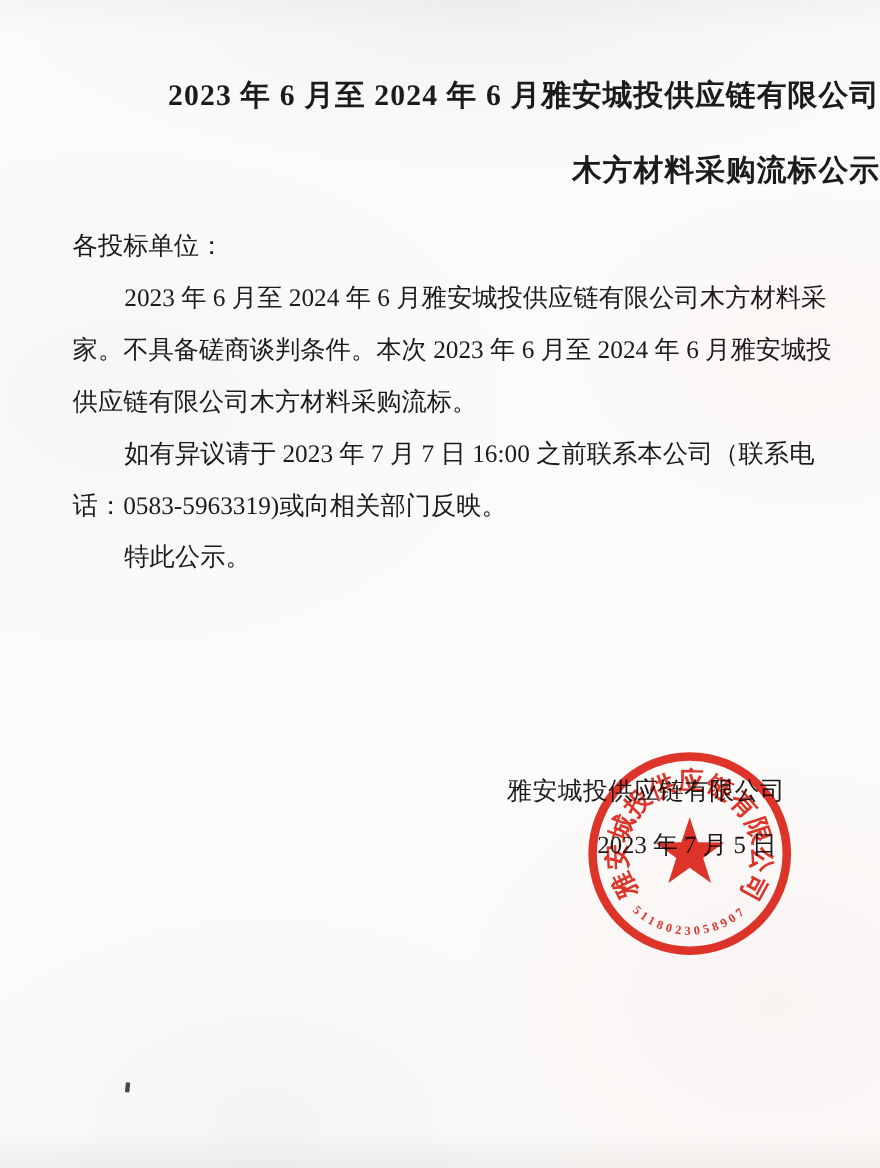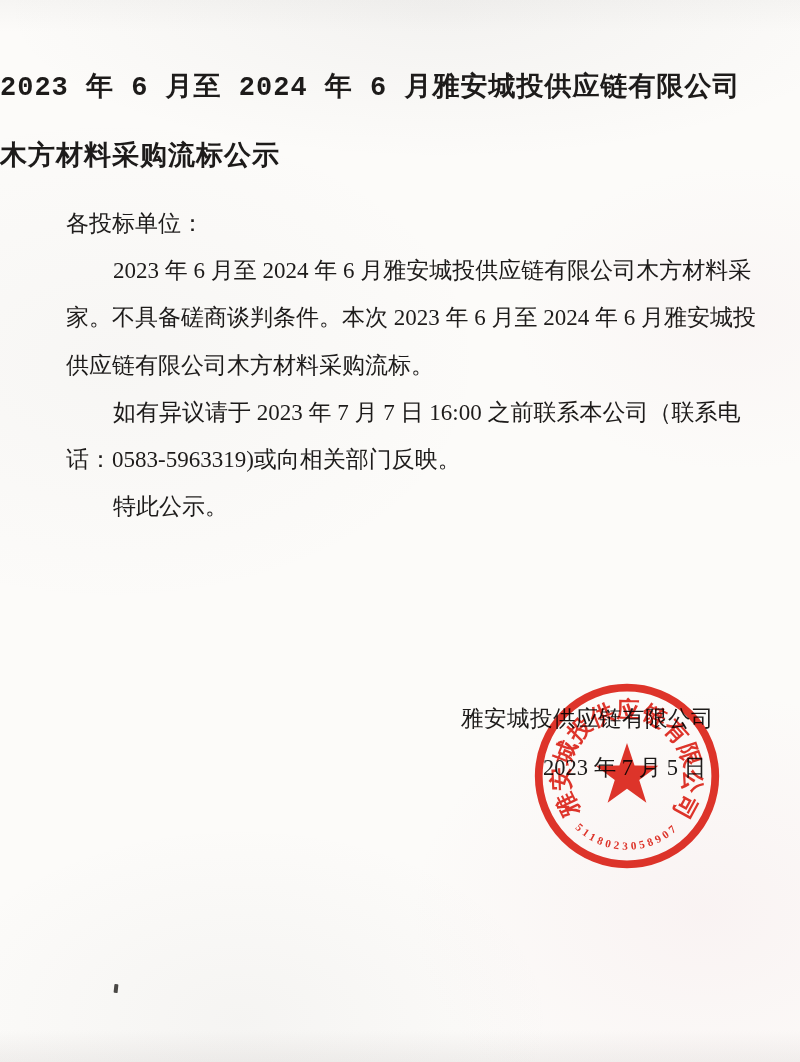--- a/index.html
+++ b/index.html
@@ -16,26 +16,25 @@
       radial-gradient(320px 220px at 92% 30%, rgba(222,180,190,0.07), rgba(222,180,190,0) 70%),
       radial-gradient(520px 340px at 14% 34%, rgba(140,140,140,0.045), rgba(140,140,140,0) 72%),
       radial-gradient(560px 190px at 55% 1%, rgba(130,130,130,0.07), rgba(130,130,130,0) 78%),
       radial-gradient(420px 260px at 30% 96%, rgba(120,120,120,0.05), rgba(120,120,120,0) 75%),
       linear-gradient(180deg, #f6f5f3 0%, #fcfbf9 3%, #fcfbf9 97%, #f1efed 100%);
   }
   .title-line {
     position: absolute;
     left: 0;
     width: 100%;
-    text-align: left;
+    text-align: right;
     font-size: 27px;
     font-weight: bold;
     letter-spacing: 1px;
     white-space: nowrap;
-    font-family: Liberation Mono, monospace;
   }
   .title-line.l1 { top: 68px; }
   .title-line.l2 { top: 137px; }
   .body-text {
     position: absolute;
     left: 66px;
     top: 200px;
     width: 672px;
     font-size: 23px;
   }

